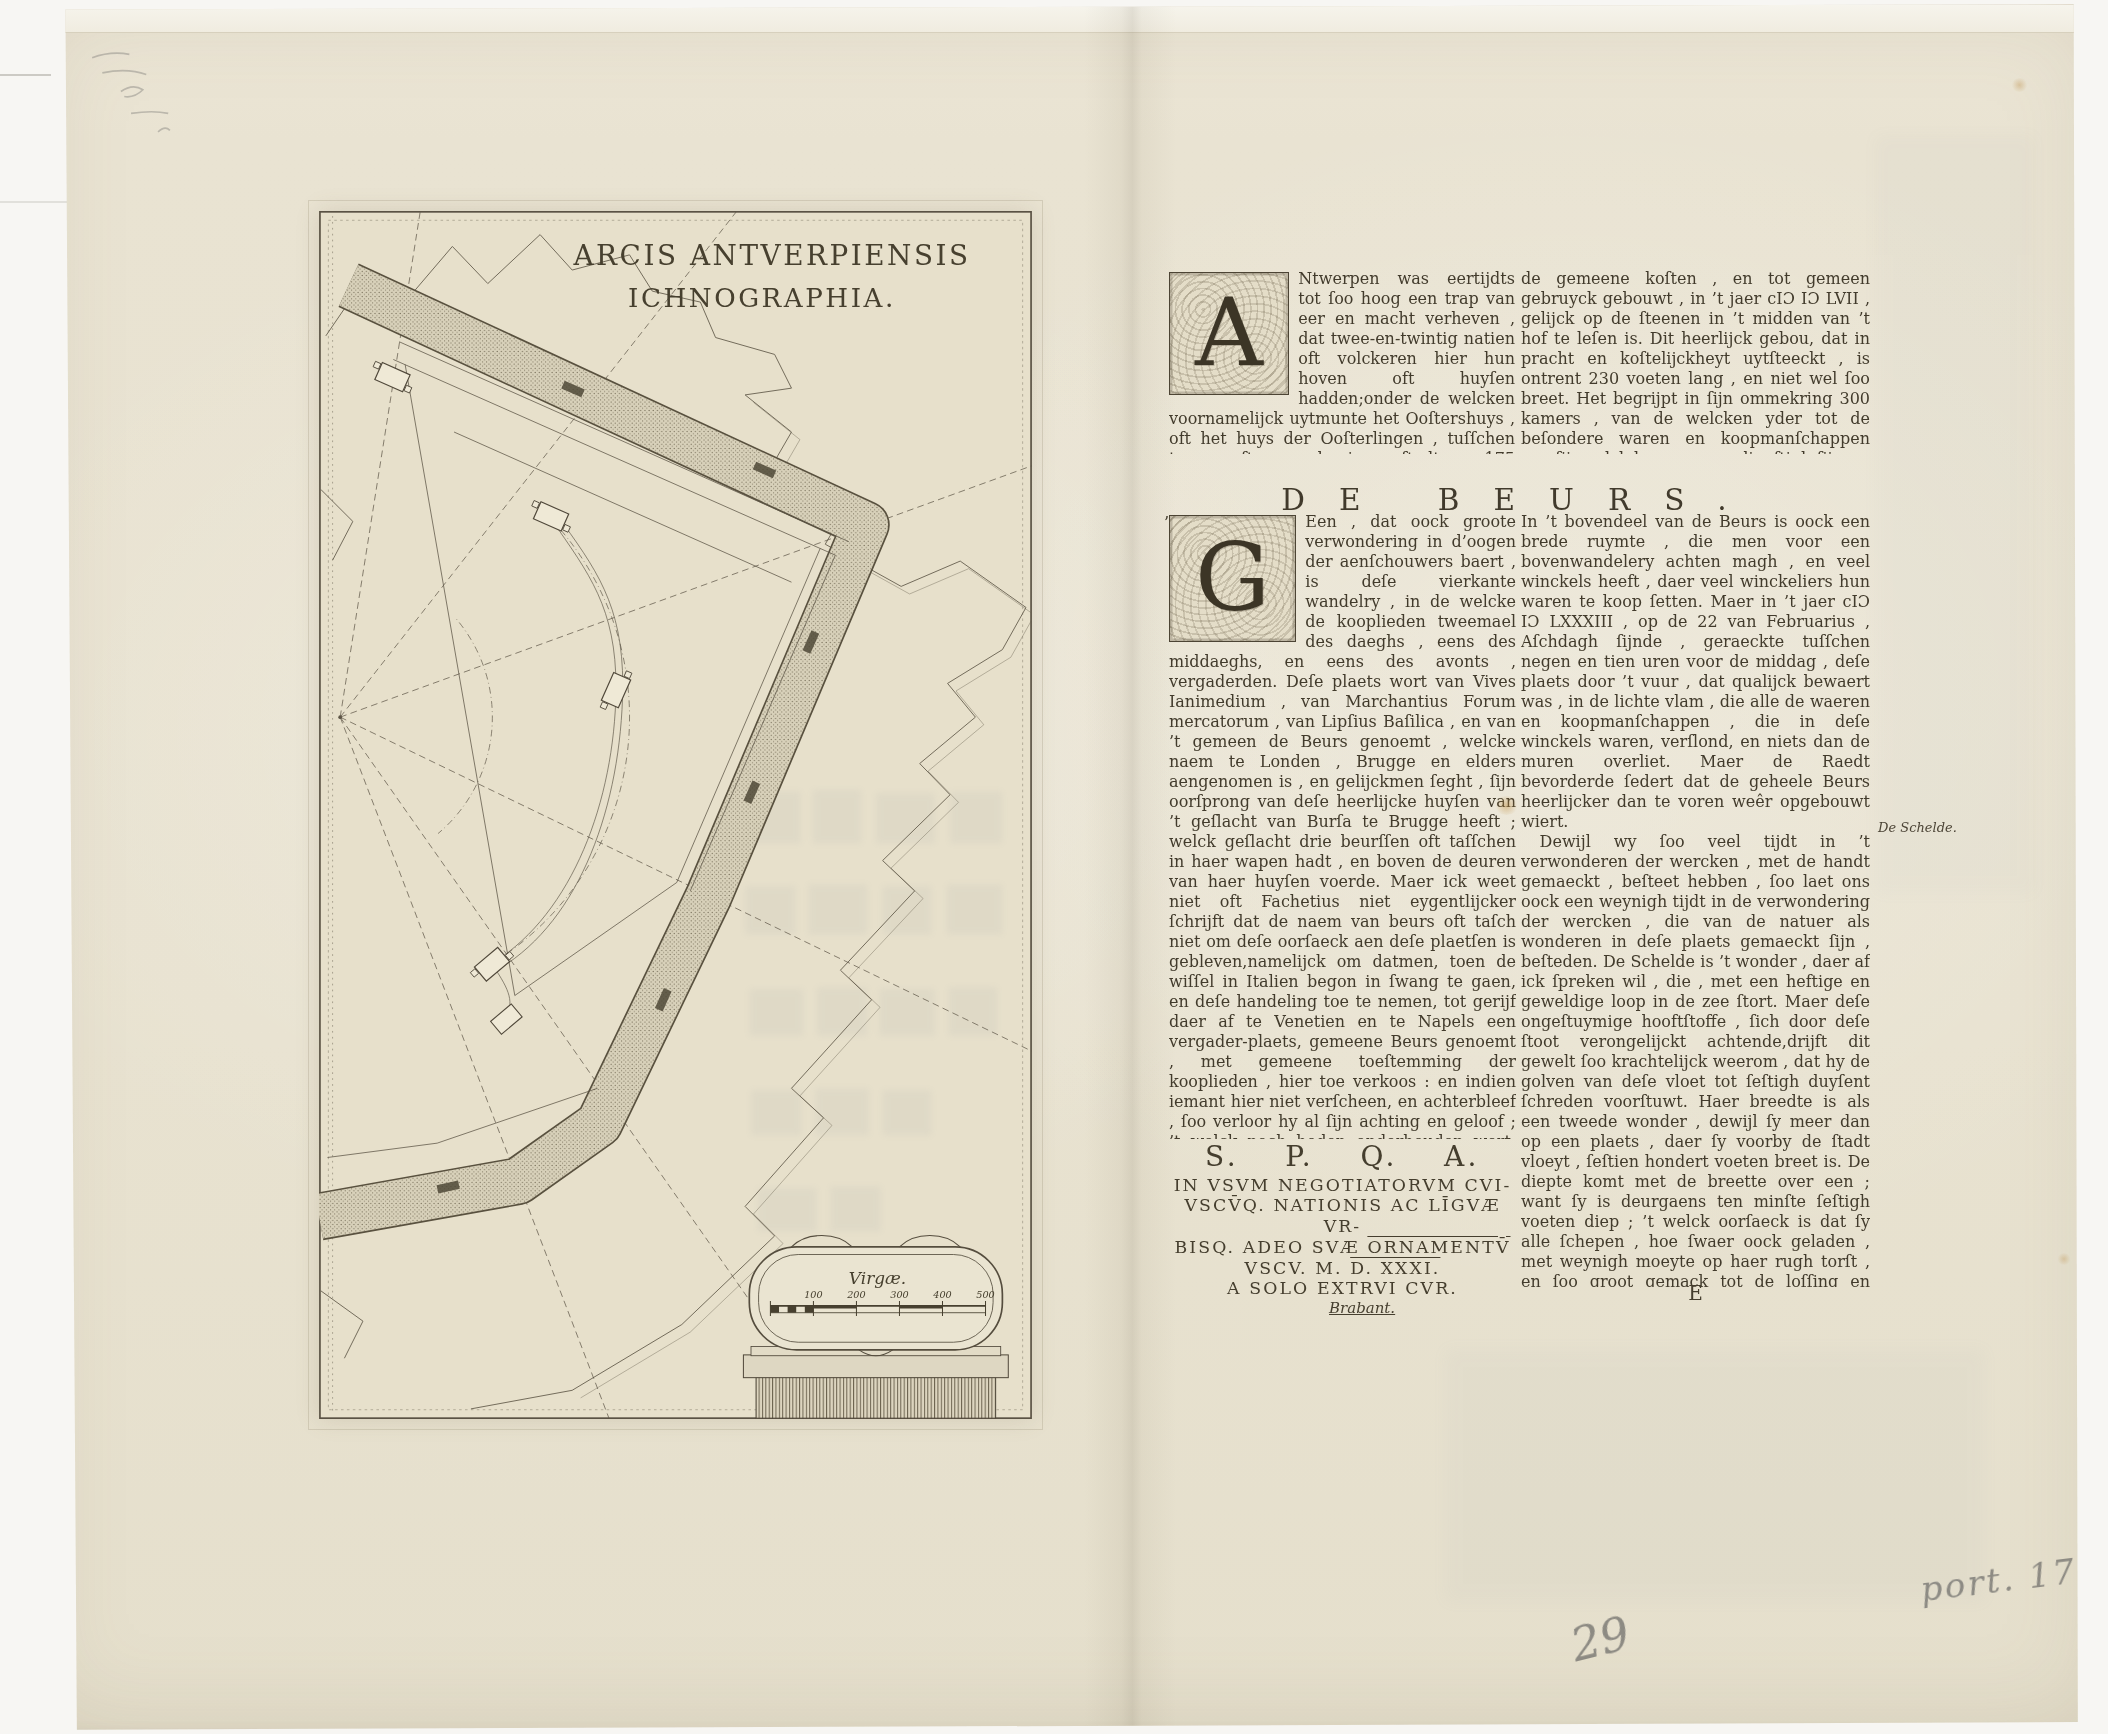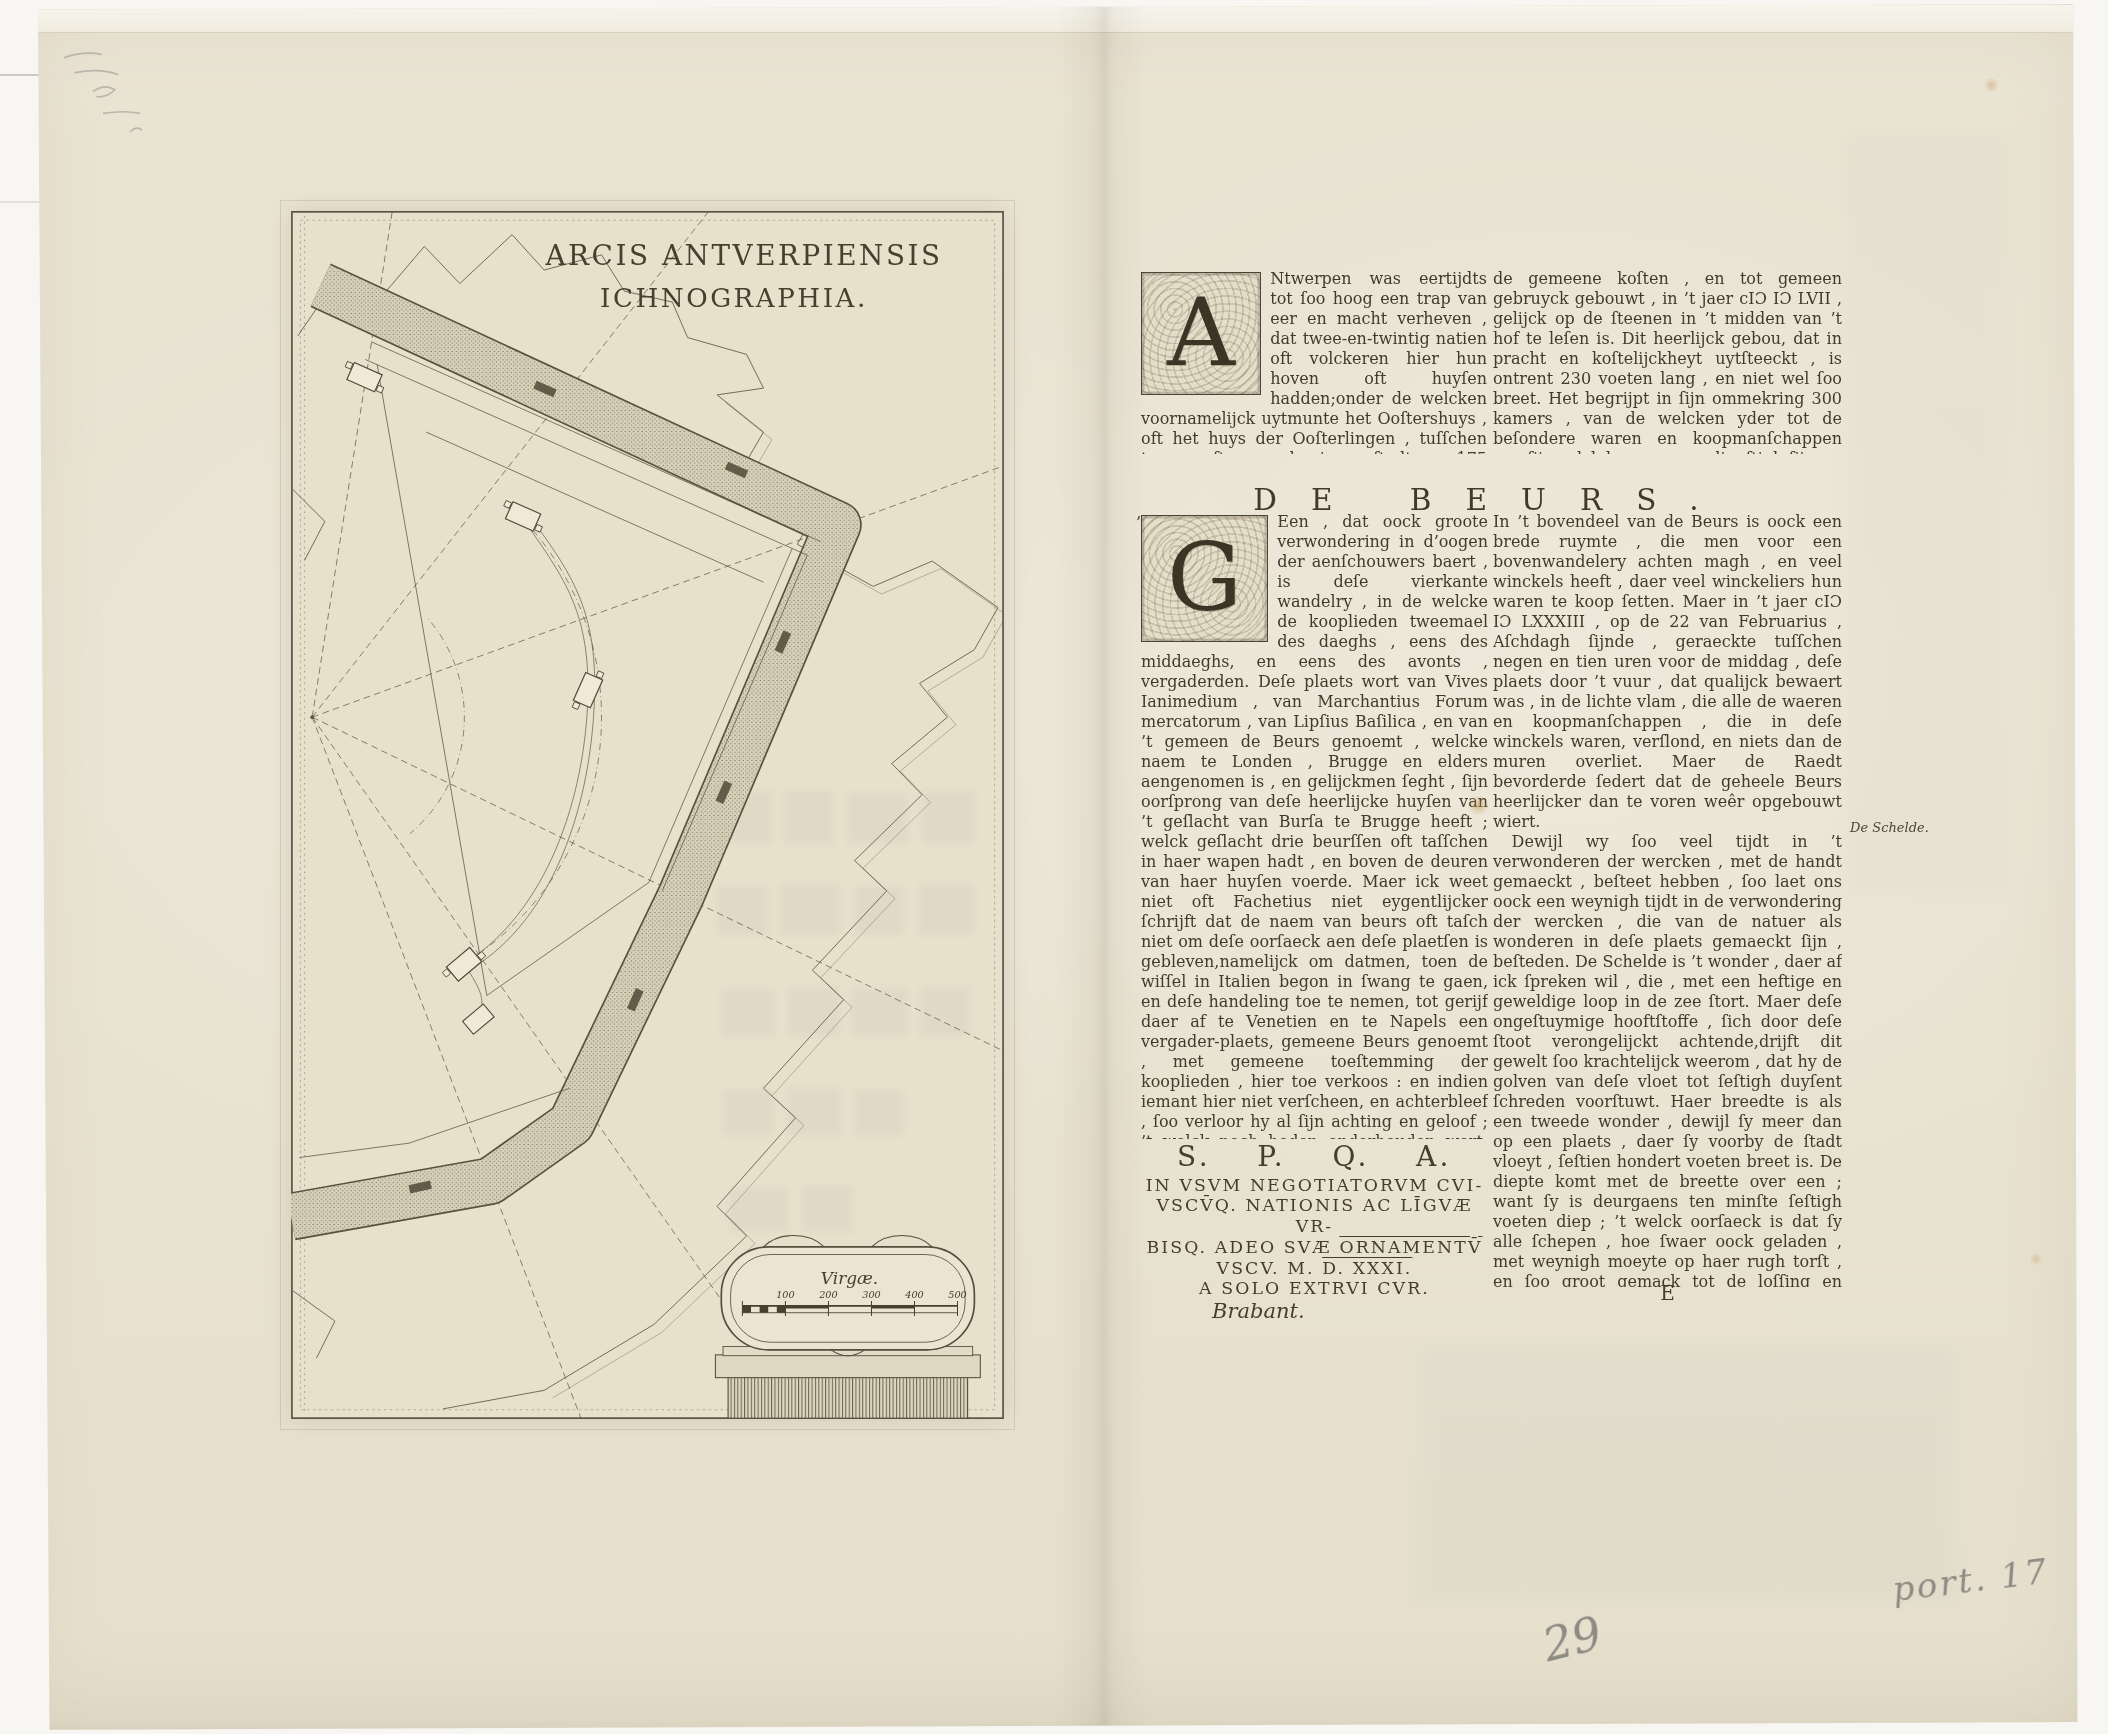--- a/index.html
+++ b/index.html
@@ -5,21 +5,21 @@
   html,body{margin:0;padding:0;background:#eceae6;}
   #canvas{position:relative;width:2108px;height:1735px;background:#f7f6f3;overflow:hidden;
           font-family:"DejaVu Serif",serif;color:#3d3729;}
   
   #sheet{position:absolute;inset:0;
          clip-path:polygon(1.8% 0.55%, 98.35% 0.25%, 98.55% 99.25%, 2.35% 99.7%);
          background:
            radial-gradient(1096px 759px at 30% 42%, rgba(255,255,255,.20), rgba(255,255,255,0) 70%),
            radial-gradient(1012px 843px at 74% 40%, rgba(255,255,255,.22), rgba(255,255,255,0) 72%),
            linear-gradient(180deg,#ece6d6 0%,#e9e3d2 8%,#e8e2d0 60%,#e5dfcc 100%);
-         box-shadow:inset 0 0 101px rgba(120,105,75,.18), inset 0 0 15px rgba(120,105,75,.14);}
+         box-shadow:inset 0 0 101px rgba(120,105,75,.18), inset 0 0 15px rgba(120,105,75,.14);margin-left:28px;}
   #topstrip{position:absolute;left:35px;right:32px;top:5px;height:27px;
             background:linear-gradient(180deg,#f6f4ec,#f0ece0);border-bottom:0.8px solid #d7d0bd;}
   #gutter{position:absolute;left:1056px;top:0;width:93px;height:100%;
           background:linear-gradient(90deg,rgba(110,98,70,0),rgba(110,98,70,.07) 40%,rgba(90,80,58,.13) 52%,rgba(110,98,70,.06) 62%,rgba(110,98,70,0));}
   .bg-line{position:absolute;background:rgba(150,148,140,.45);height:1.7px;}
   
   #plate{position:absolute;left:291px;top:211px;width:713px;height:1208px;background:#e7e0cb;
          box-shadow:0 0 22px rgba(120,108,80,.18);}
   #plate::after{content:"";position:absolute;inset:-11px;border:0.8px solid rgba(125,113,86,.20);pointer-events:none;}
   #plate svg{display:block;}
@@ -44,21 +44,21 @@
            background:
              repeating-radial-gradient(circle at 28% 30%, rgba(90,78,55,.20) 0 1.7px, rgba(0,0,0,0) 1.7px 6.7px),
              repeating-radial-gradient(circle at 72% 70%, rgba(90,78,55,.18) 0 1.7px, rgba(0,0,0,0) 1.7px 7.6px),
              #e4ddc8;}
   .dropbox span{position:absolute;inset:0;display:flex;align-items:center;justify-content:center;
                 font-size:94px;color:#3c3526;text-shadow:0.8px 0.8px 0 rgba(60,50,35,.25);}
   #lead-t{left:1136px;top:513px;font-size:16px;color:#423b2c;}
   #inscription{left:1141px;top:1140px;width:347px;text-align:center;color:#453e2e;}
   #inscription .l0{font-size:28px;word-spacing:34px;letter-spacing:3.4px;margin-bottom:1.7px;}
   #inscription .ln{font-size:17.3px;letter-spacing:2.1px;line-height:20.7px;}
-  #catchword{left:1212px;top:1299px;font-style:italic;font-size:21px;color:#463f2f;}
+  #catchword{left:1301px;top:1299px;font-style:italic;font-size:15px;color:#463f2f;text-decoration:underline;}
   #marginnote{left:1850px;top:821px;width:93px;font-style:italic;font-size:13px;line-height:14.3px;color:#4a4233;}
   #sig{left:1493px;top:1281px;width:349px;text-align:center;font-size:20px;color:#453e2e;}
   
   .pencil{color:#84827c;opacity:.9;filter:blur(0.3px);font-style:italic;}
   #pg29{left:1543px;top:1612px;font-size:46px;transform:rotate(-14deg);}
   #port{left:1892px;top:1560px;font-size:34px;transform:rotate(-7deg);letter-spacing:2.5px;}
   
   .spot{position:absolute;border-radius:50%;}
   .ghost{position:absolute;background:#8a93a0;opacity:.045;filter:blur(7.6px);}
 </style>

